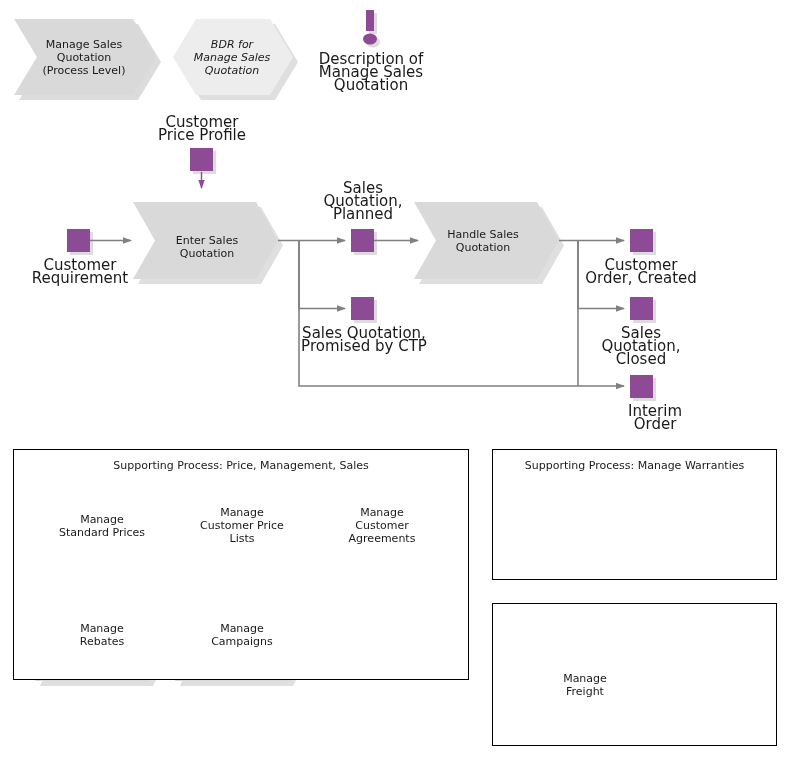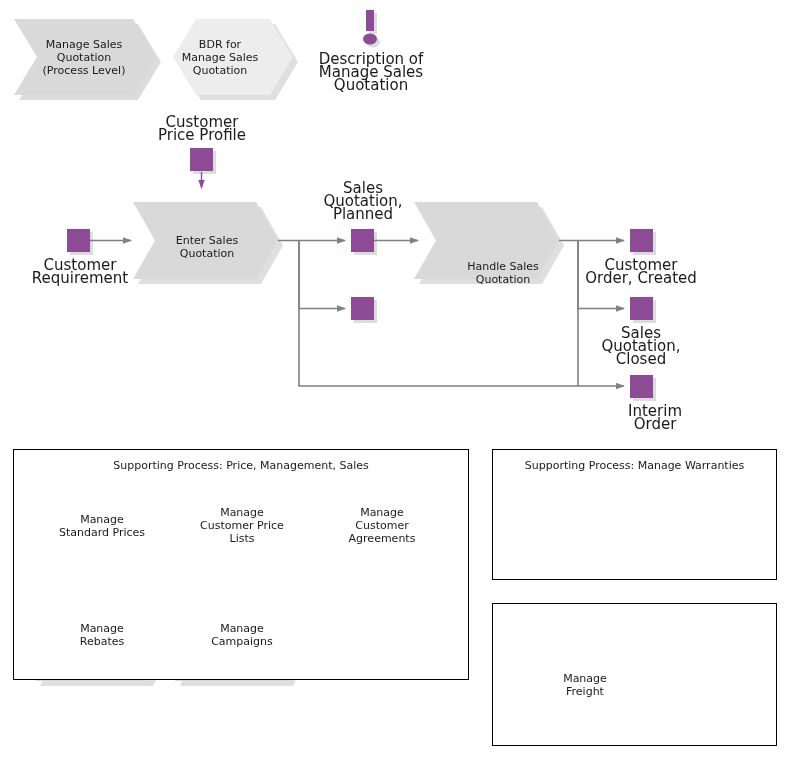--- a/index.html
+++ b/index.html
@@ -159,40 +159,42 @@
     </g>
   </svg>
 
   <div class="group-box" style="left:13px;top:449px;width:456px;height:231px;"></div>
   <div class="group-box" style="left:492px;top:449px;width:285px;height:131px;"></div>
   <div class="group-box" style="left:492px;top:603px;width:285px;height:143px;"></div>
 
   <div class="shape-label" style="left:24px;top:19px;width:120px;height:76px;">Manage Sales
 Quotation
 (Process Level)</div>
-  <div class="shape-label" style="left:168px;top:19px;width:104px;height:76px;">BDR for
+  <div class="shape-label" style="left:180px;top:19px;width:104px;height:76px;font-style:italic;">BDR for
 Manage Sales
 Quotation</div>
   <div class="txt" style="left:313px;top:53px;width:116px;">Description of
 Manage Sales
 Quotation</div>
 
   <div class="txt" style="left:144px;top:116px;width:116px;">Customer
 Price Profile</div>
   <div class="txt" style="left:22px;top:259px;width:116px;">Customer
 Requirement</div>
 
   <div class="shape-label" style="left:152px;top:202px;width:110px;height:77px;margin-top:6px;">Enter Sales
 Quotation</div>
-  <div class="shape-label" style="left:448px;top:202px;width:110px;height:77px;margin-top:32px;">Handle Sales
+  <div class="shape-label" style="left:428px;top:202px;width:110px;height:77px;">Handle Sales
 Quotation</div>
 
   <div class="txt" style="left:305px;top:182px;width:116px;">Sales
 Quotation,
 Planned</div>
+  <div class="txt" style="left:294px;top:327px;width:140px;">Sales Quotation,
+Promised by CTP</div>
 
   <div class="txt" style="left:583px;top:259px;width:116px;">Customer
 Order, Created</div>
   <div class="txt" style="left:583px;top:327px;width:116px;">Sales
 Quotation,
 Closed</div>
   <div class="txt" style="left:597px;top:405px;width:116px;">Interim
 Order</div>
 
   <div class="box-title" style="left:492px;top:459px;width:285px;">Supporting Process: Manage Warranties</div>

